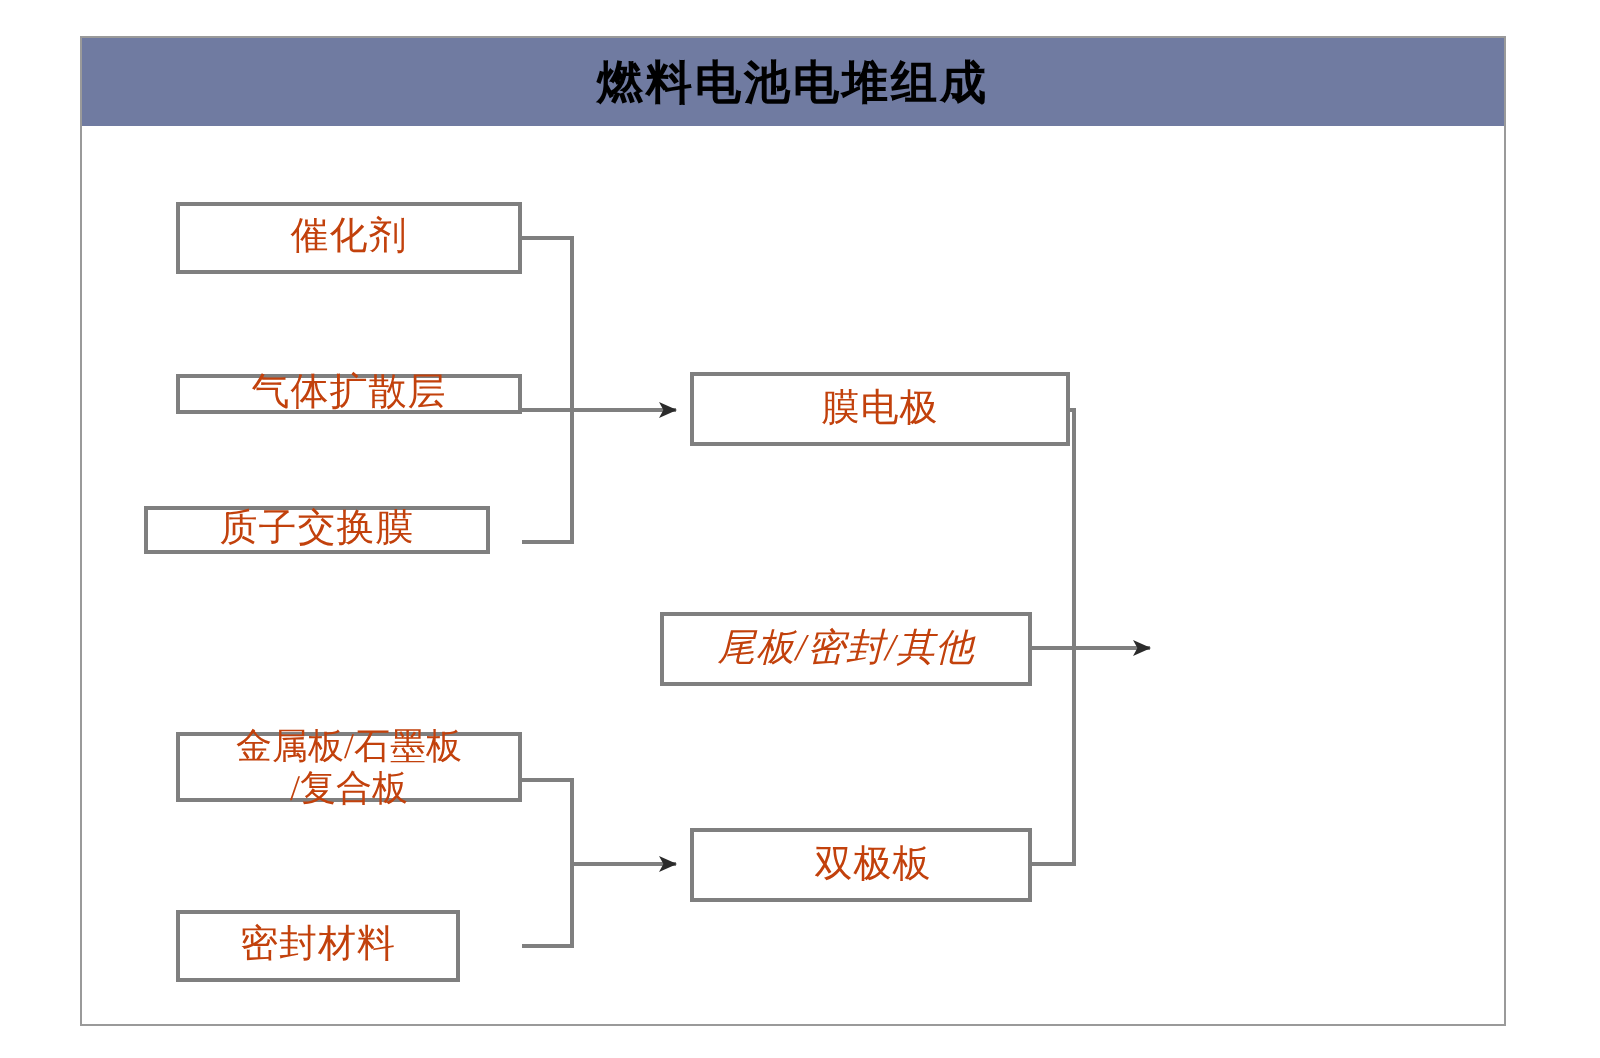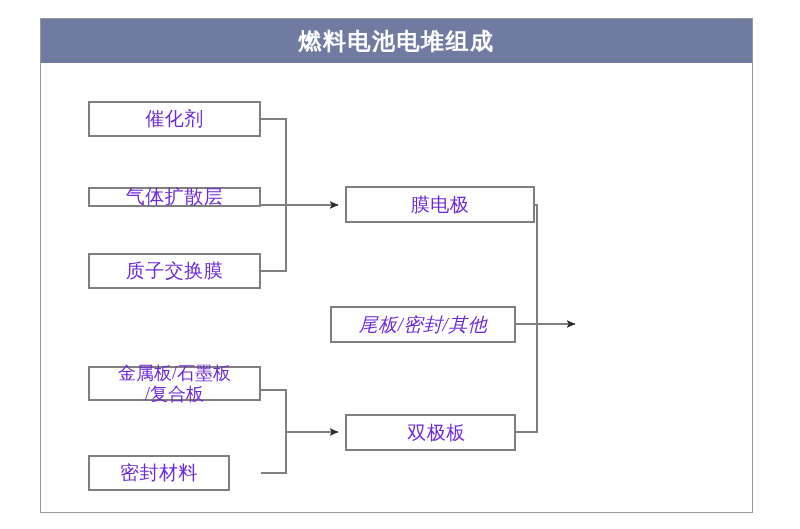--- a/index.html
+++ b/index.html
@@ -36,21 +36,21 @@
     top: 0px;
     width: 100%;
     height: 44px;
     background: #707ba1;
     box-sizing: border-box;
     display: flex;
     align-items: center;
     justify-content: center;
   }
   #title-text {
-    color: #ffffff;
+    color: #000000;
     font-family: "Liberation Sans", "DejaVu Sans", sans-serif;
     font-weight: bold;
     font-size: 23px;
     letter-spacing: 1.5px;
     line-height: 1;
   }
   
   #wires {
     position: absolute;
     left: 0;
@@ -62,21 +62,21 @@
   
   .node {
     position: absolute;
     box-sizing: border-box;
     border: 2px solid #7f7f7f;
     background: #ffffff;
     display: flex;
     align-items: center;
     justify-content: center;
     text-align: center;
-    color: #6d28d9;
+    color: #c2410c;
     font-family: "Liberation Serif", "DejaVu Serif", serif;
     font-size: 19px;
     line-height: 1.12;
     letter-spacing: 0.5px;
     white-space: pre-line;
   }
   .node.two-line { font-size: 18px; letter-spacing: 0px; }
 </style>
 </head>
 <body>
@@ -116,21 +116,21 @@
     </g>
     <g>
       <line x1="516" y1="324" x2="575" y2="324" stroke="#7f7f7f" stroke-width="2" marker-end="url(#arrowhead)"></line>
     </g>
   </svg>
 
   <div class="node" style="left:88px; top:101px; width:173px; height:36px;">催化剂</div>
 
   <div class="node" style="left:88px; top:187px; width:173px; height:20px;">气体扩散层</div>
 
-  <div class="node" style="left:88px; top:253px; width:173px; height:36px;">质子交换膜</div>
+  <div class="node" style="left:72px; top:253px; width:173px; height:24px;">质子交换膜</div>
 
   <div class="node" style="left:345px; top:186px; width:190px; height:37px;">膜电极</div>
 
   <div class="node" style="left:330px; top:306px; width:186px; height:37px;font-style:italic;">尾板/密封/其他</div>
 
   <div class="node two-line" style="left:88px; top:366px; width:173px; height:35px;">金属板/石墨板
 /复合板</div>
 
   <div class="node" style="left:88px; top:455px; width:142px; height:36px;">密封材料</div>
 

